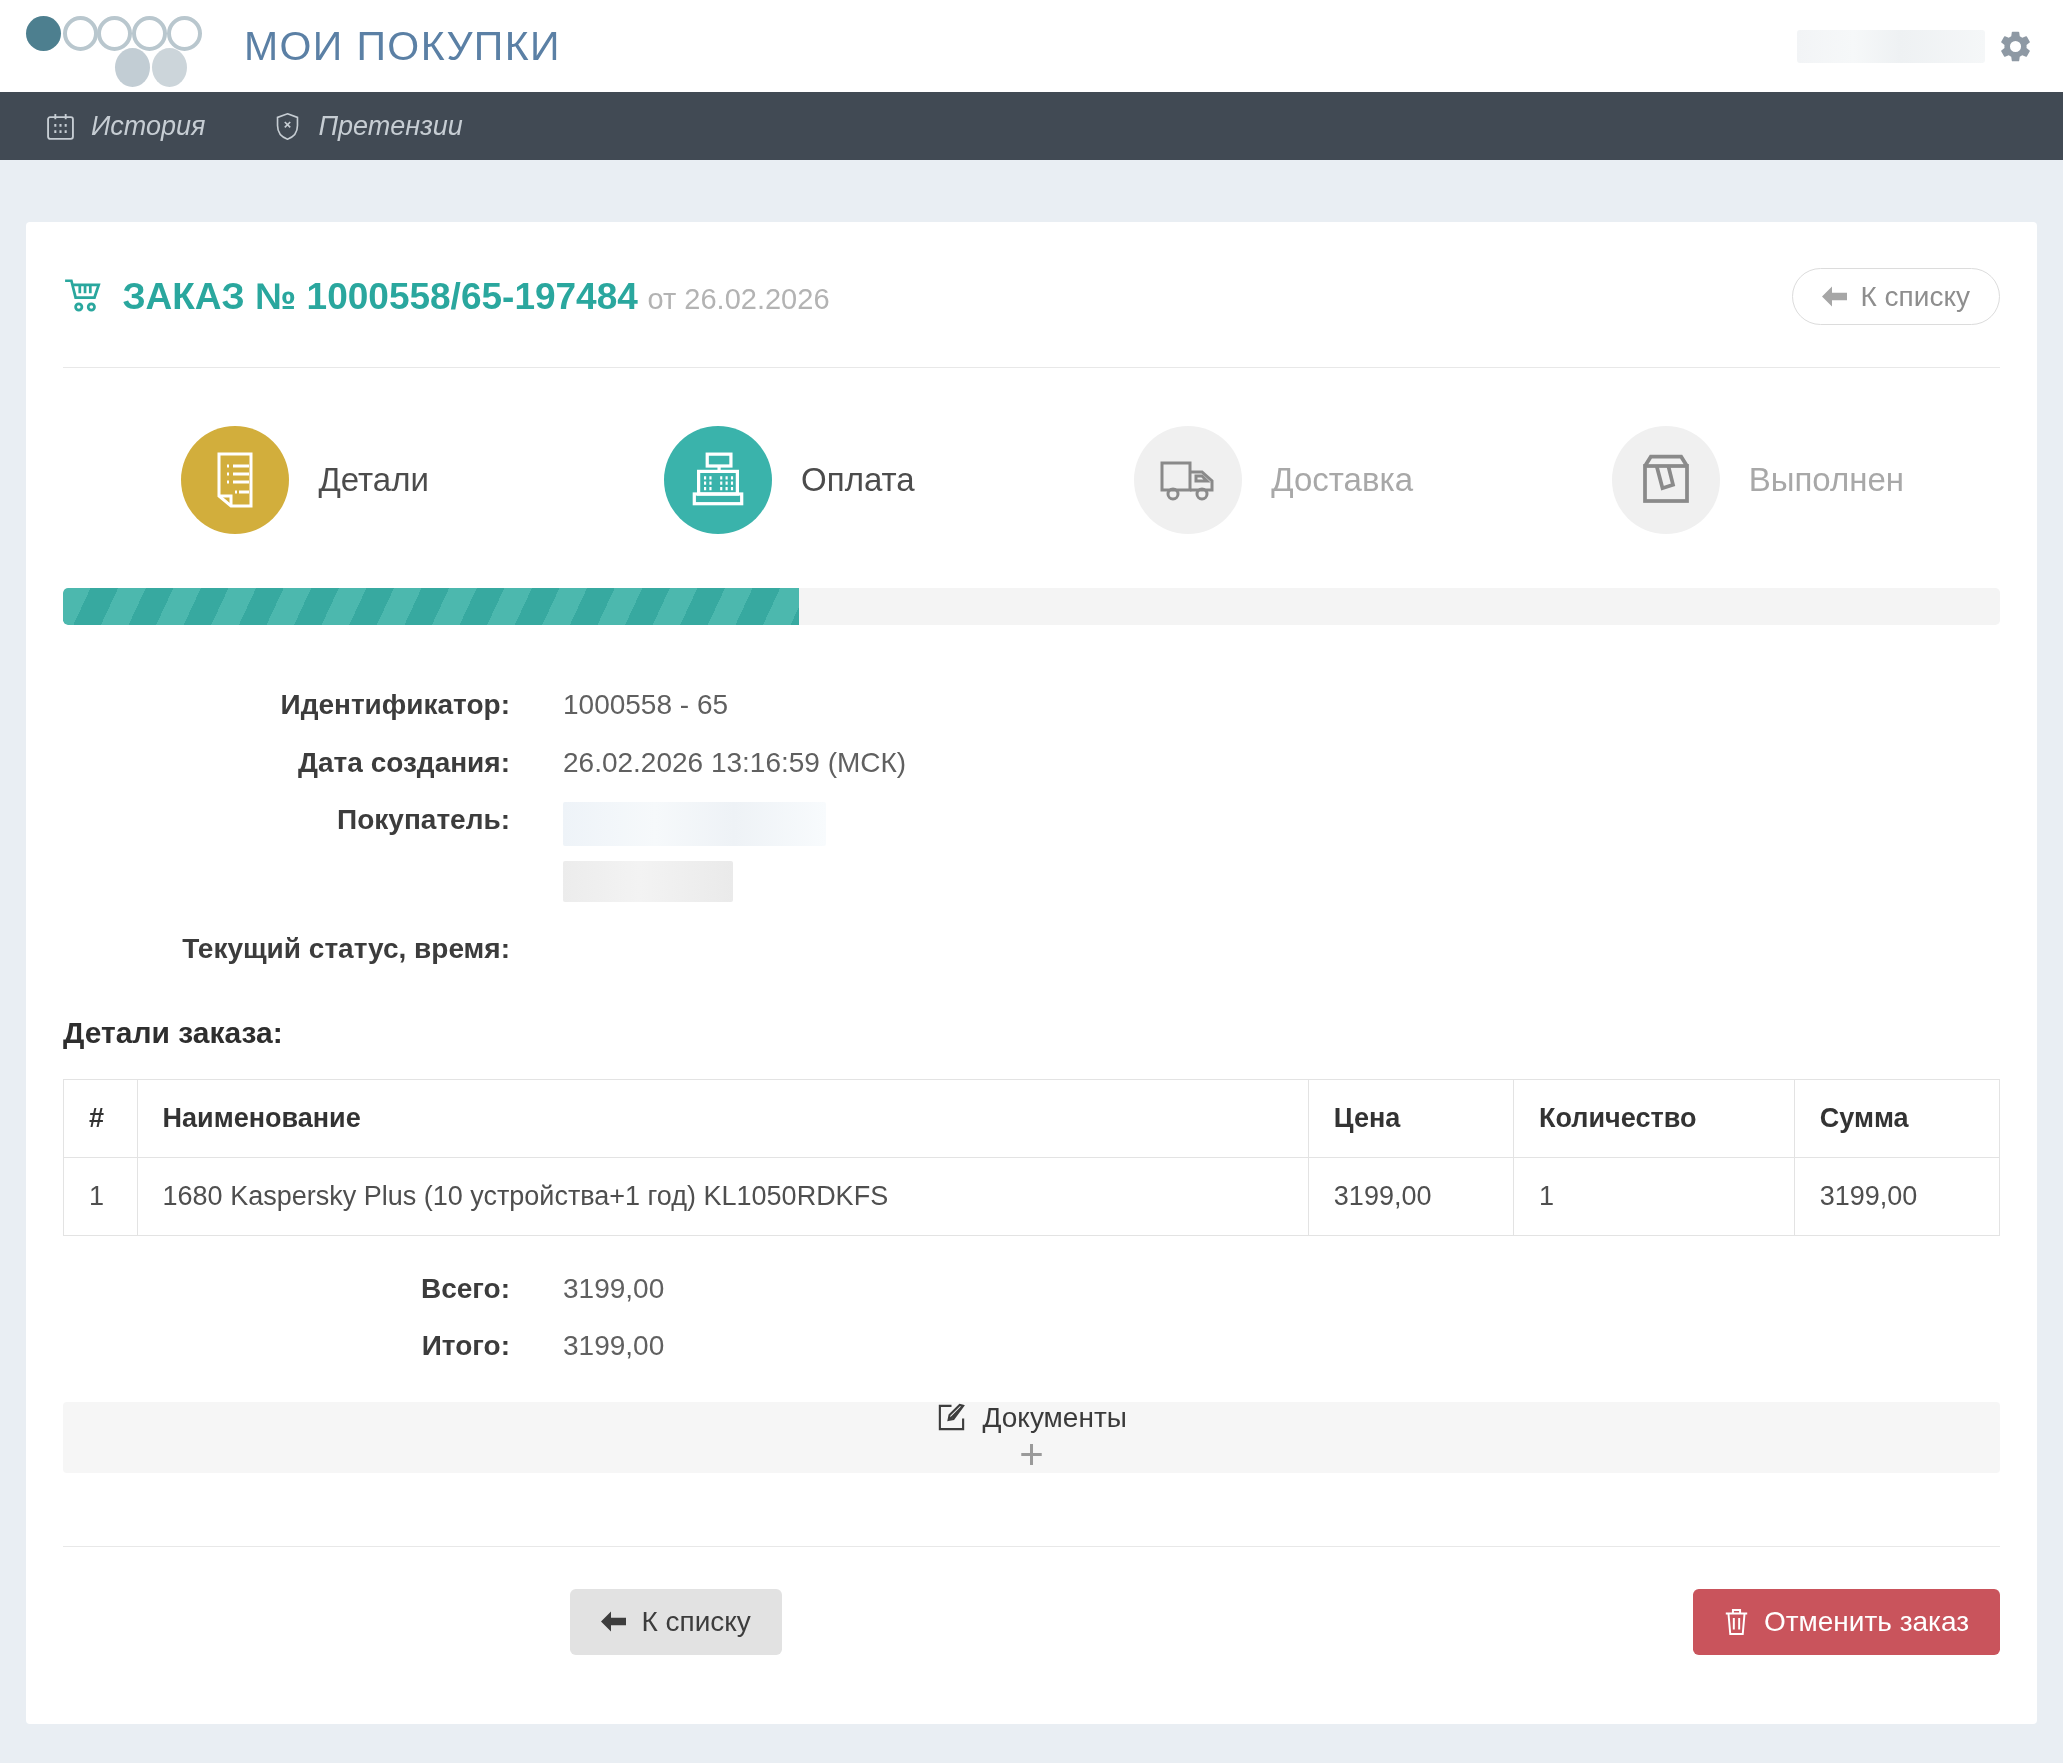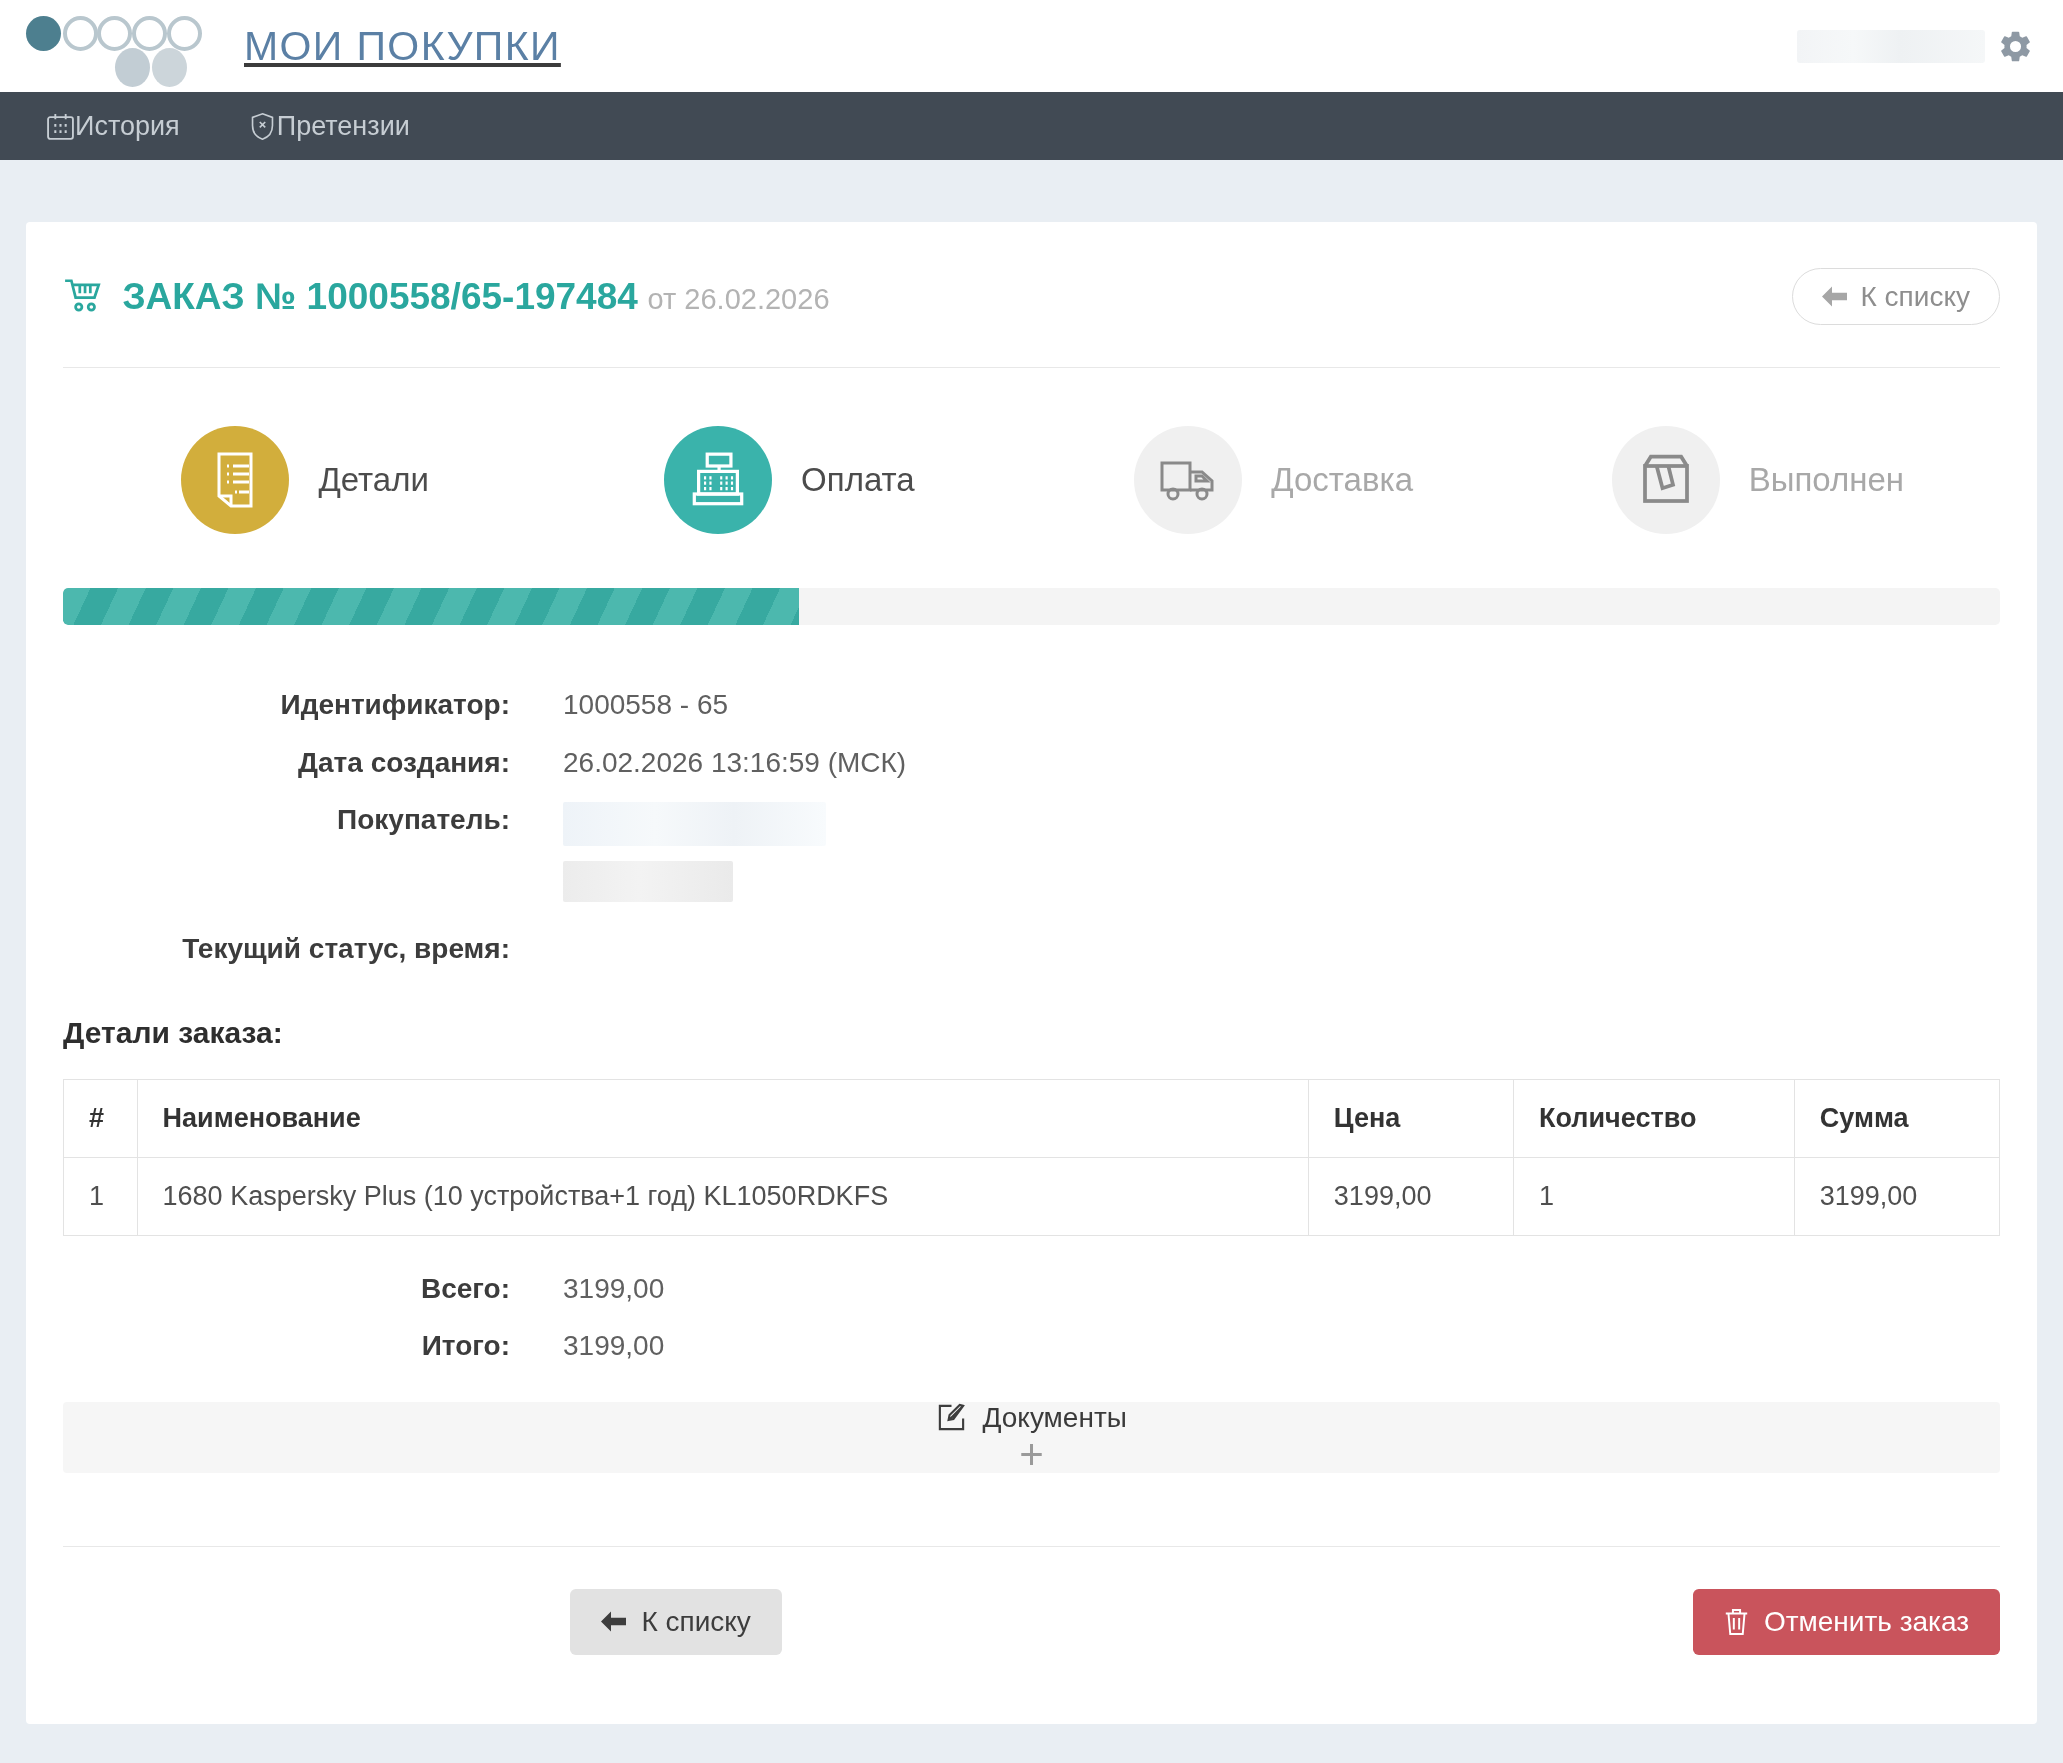--- a/index.html
+++ b/index.html
@@ -9,21 +9,21 @@
     background:#e9eef3;
     color:#3c3c3c;
     min-height:1763px;
   }
   
   .app-header {
     height:92px; background:#ffffff;
     display:flex; align-items:center; justify-content:space-between;
     padding:0 29px 0 26px;
   }
-  .logo { display:flex; align-items:center; gap:25px;text-decoration:underline; }
+  .logo { display:flex; align-items:center; gap:25px; }
   .logo-circles { position:relative; width:193px; height:79px; }
   .lc { position:absolute; width:35px; height:35px; border-radius:50%; top:9.7px; }
   .lc1 { left:0;  background:#4d7f8f; }
   .lc2 { left:37px;  border:4.8px solid #b9c7ce; background:#fff; }
   .lc3 { left:71px;  border:4.8px solid #b9c7ce; background:#fff; }
   .lc4 { left:106px; border:4.8px solid #b9c7ce; background:#fff; }
   .lc5 { left:141px; border:4.8px solid #b9c7ce; background:#fff; }
   .lcb1 { position:absolute; width:35px; height:39px; border-radius:50%; left:89px; top:41px; background:#c2cdd4; }
   .lcb2 { position:absolute; width:35px; height:39px; border-radius:50%; left:126px; top:41px; background:#ccd5da; }
   .app-title { font-size:41px; font-weight:400; color:#5b80a5; letter-spacing:1.4px; }
@@ -32,21 +32,21 @@
     width:188px; height:33px; border-radius:2.9px;
     background:linear-gradient(90deg,#f2f4f6 0%,#f6f8f9 30%,#eef1f3 55%,#f5f7f8 100%);
   }
   .gear svg { width:37px; height:37px; fill:#8e99a4; display:block; }
 
   
   .main-nav {
     height:68px; background:#414a54;
     display:flex; align-items:center; gap:68px; padding-left:46px;
   }
-  .nav-item { display:flex; align-items:center; gap:0; cursor:pointer; }
+  .nav-item { display:flex; align-items:center; gap:16px; cursor:pointer;font-style:italic; }
   .nav-item svg { width:29px; height:29px; stroke:#c6cdd3; fill:none; stroke-width:1.8; }
   .nav-label { font-size:27px; color:#c6cdd3; }
 
   
   .content { padding:62px 26px 35px; }
   .card { background:#ffffff; border-radius:3.9px; padding:46px 37px 54px; }
 
   .order-header { display:flex; align-items:center; justify-content:space-between; }
   .order-title-wrap { display:flex; align-items:center; gap:17.4px; }
   .cart-icon svg { width:42px; height:39px; stroke:#2aa79e; fill:none; stroke-width:2.6; display:block; }

